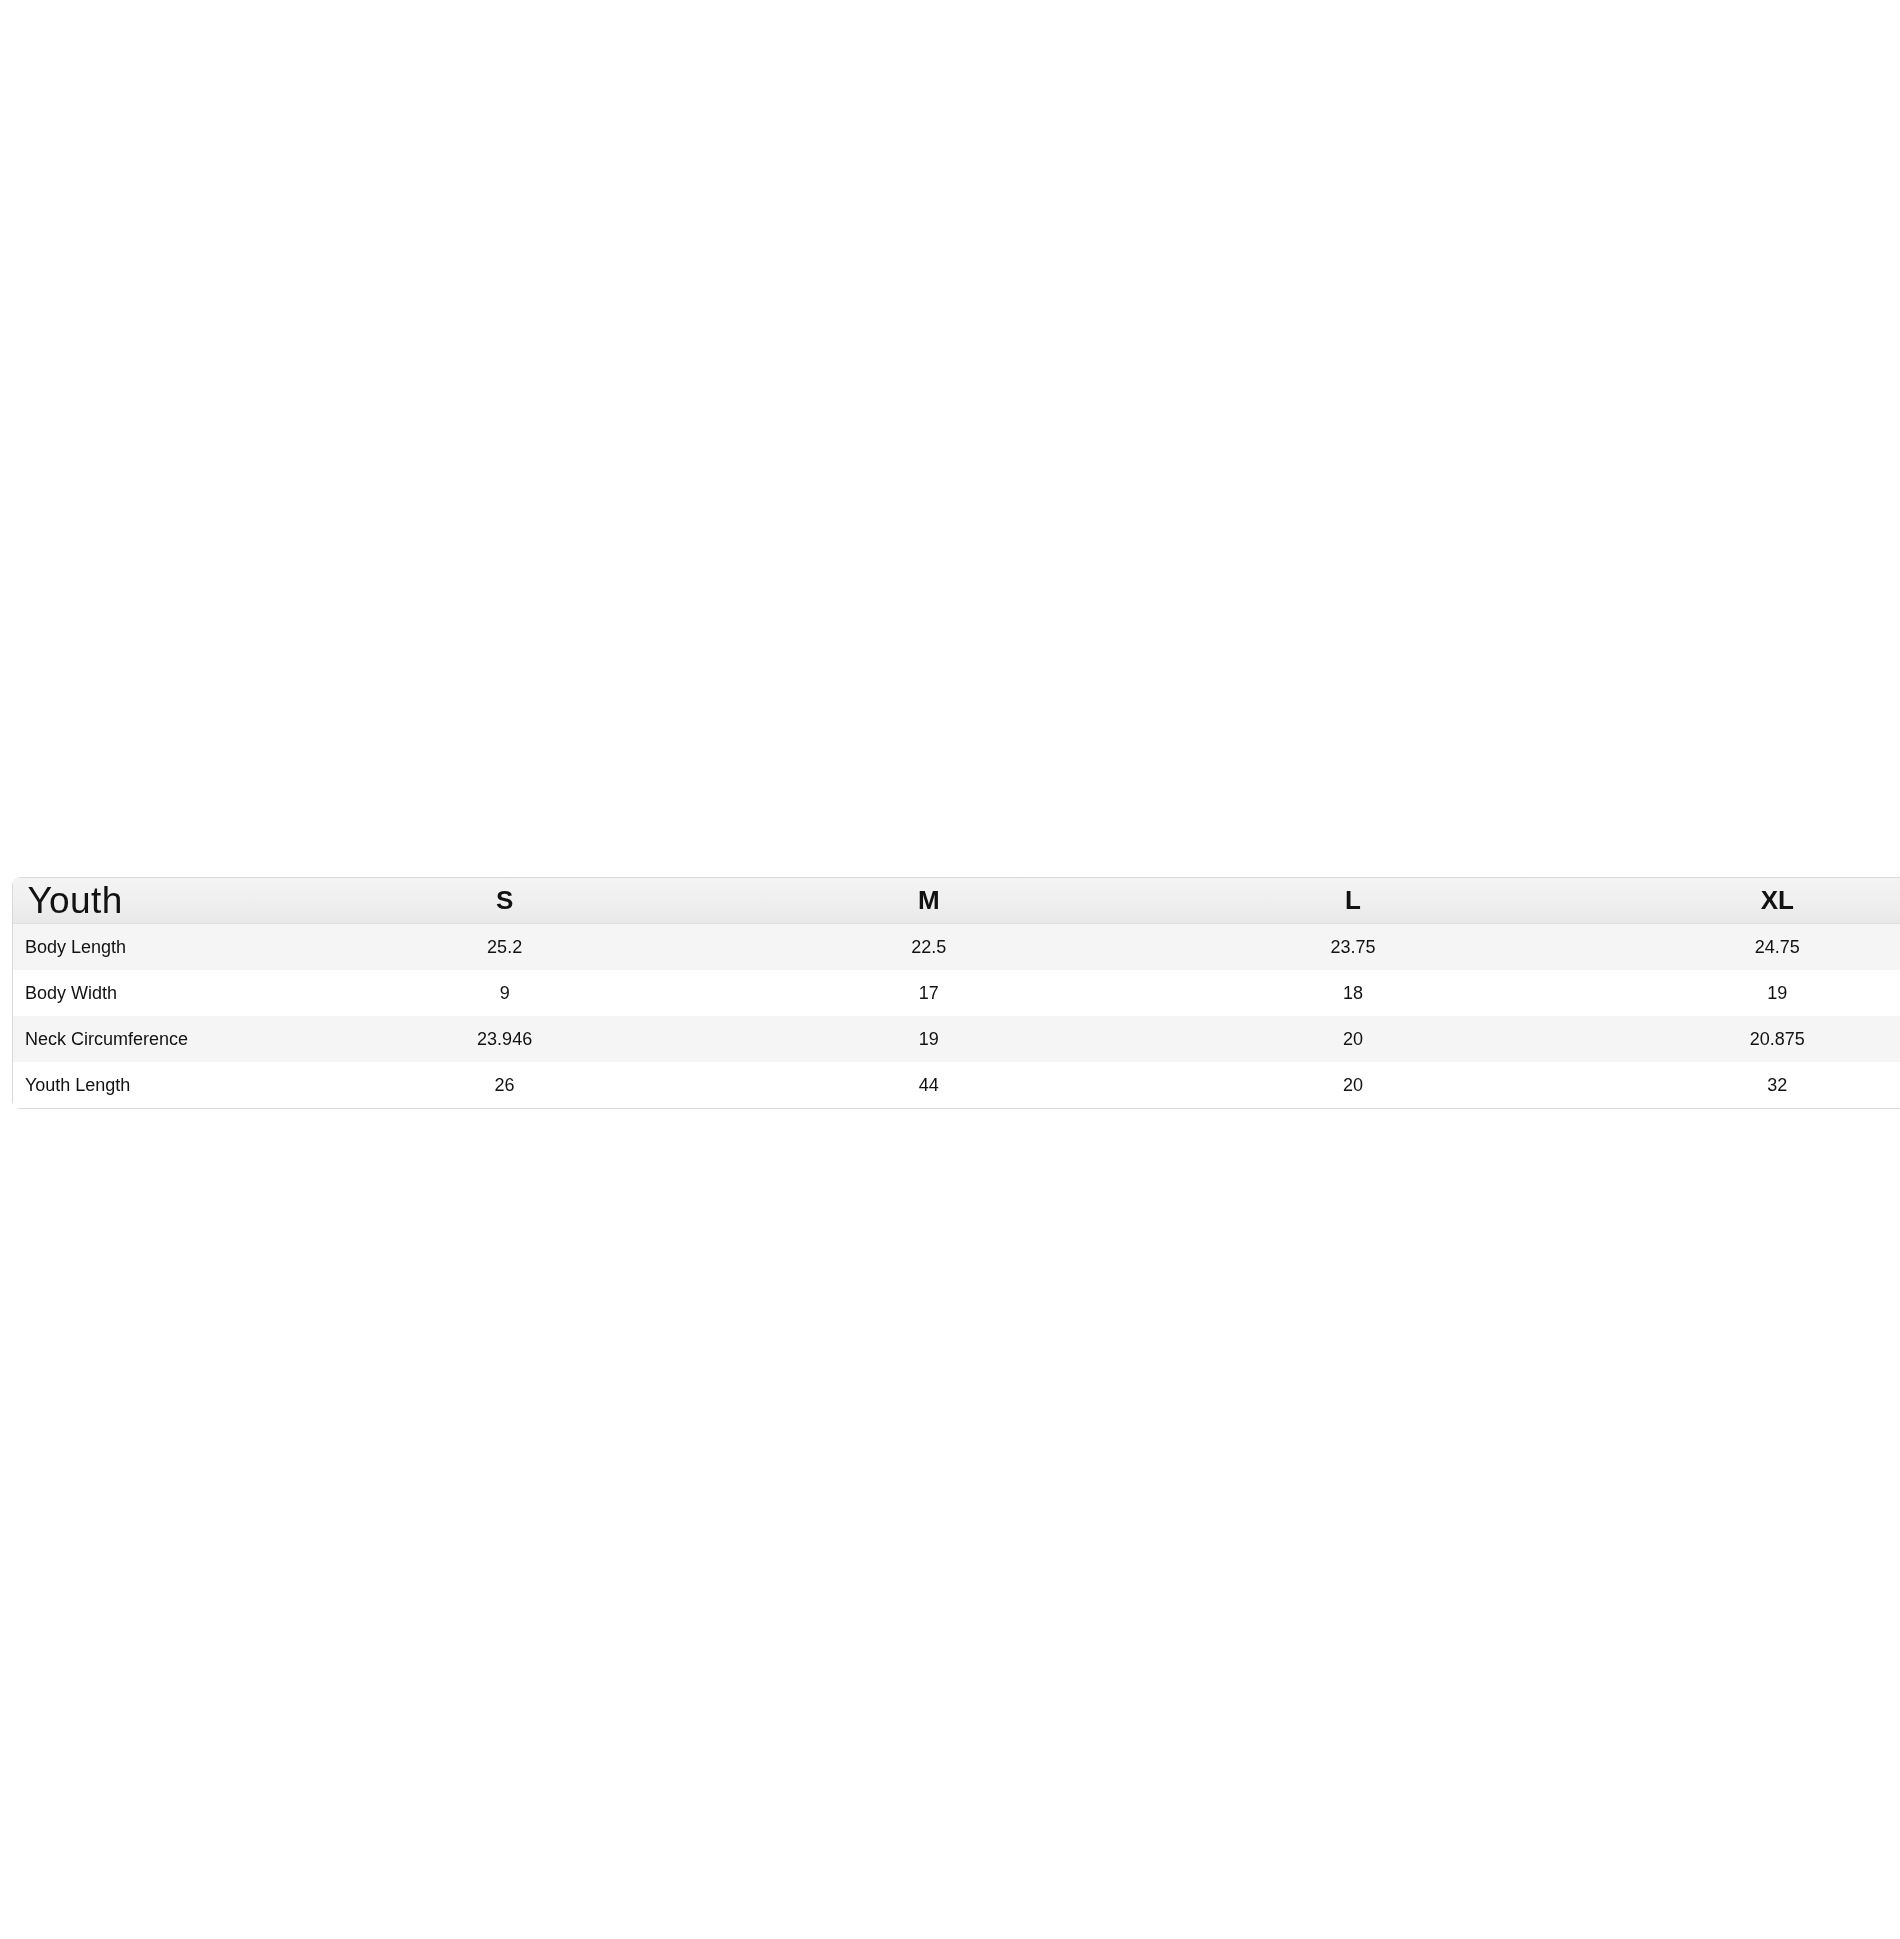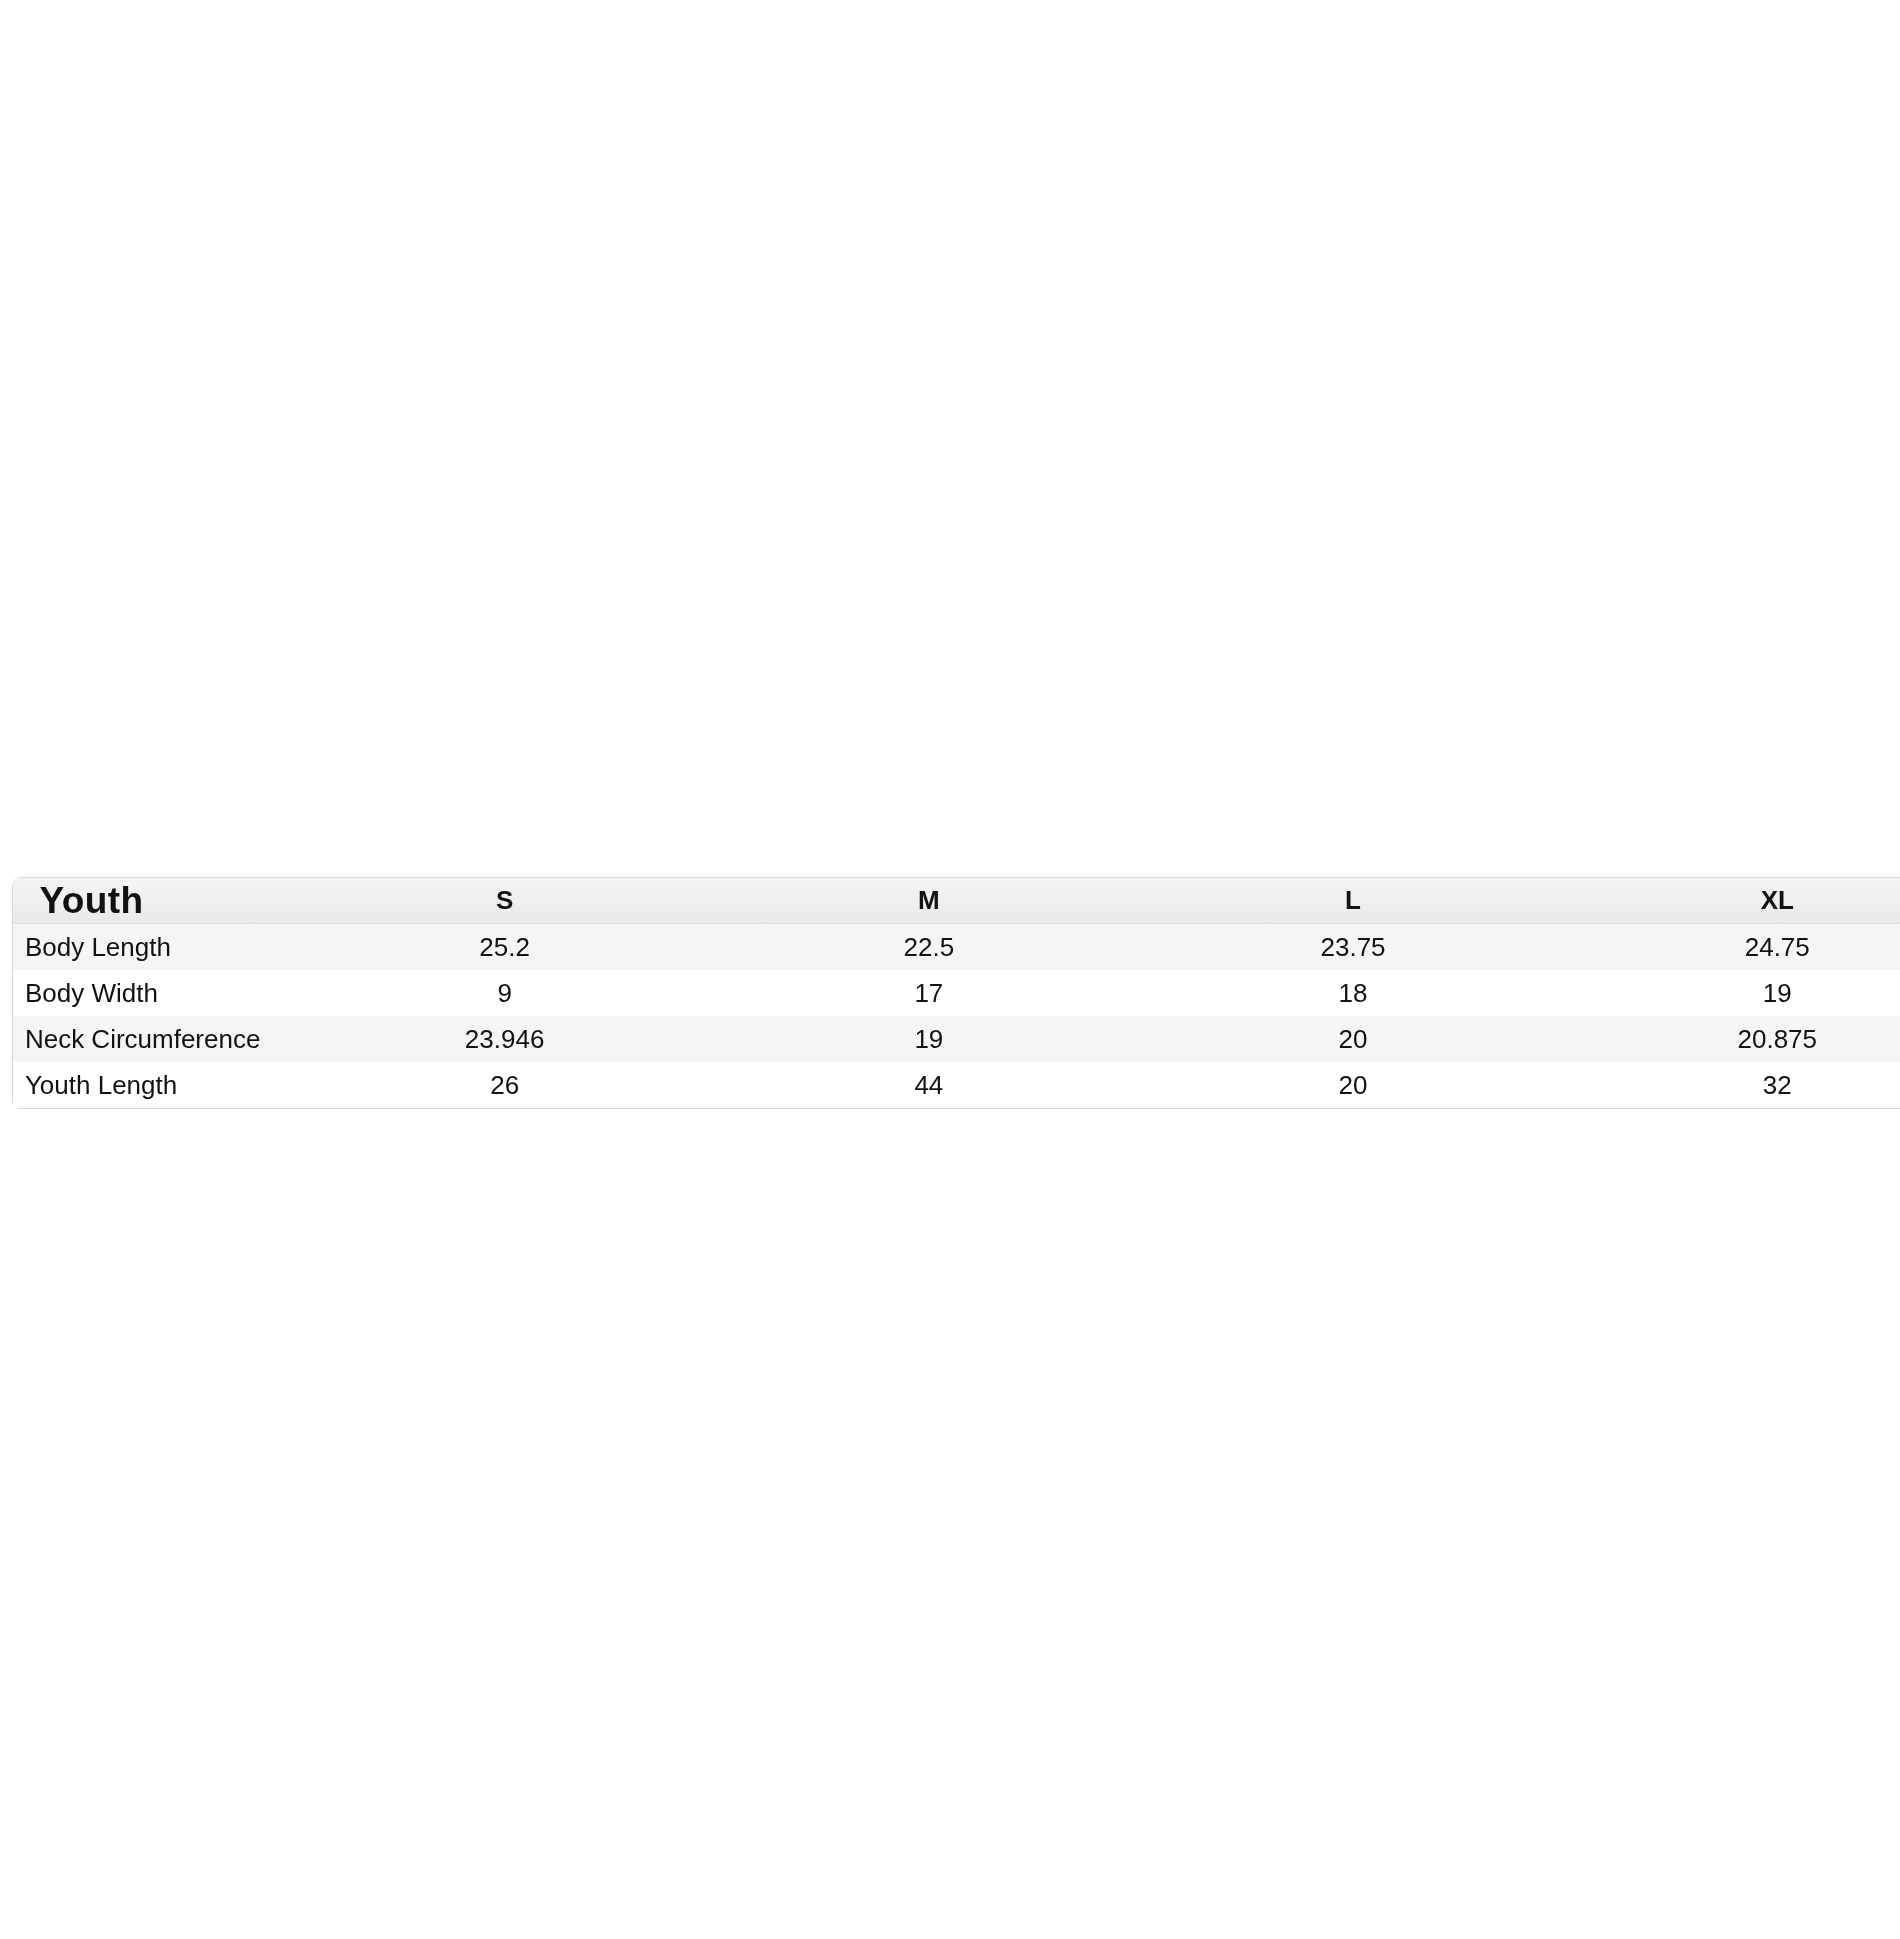--- a/index.html
+++ b/index.html
@@ -43,28 +43,28 @@
     border-bottom: 1.8px solid #dedede;
     font-size: 26px;
     font-weight: bold;
     text-align: center;
     vertical-align: middle;
     padding: 0;
     white-space: nowrap;
   }
   thead th.title-cell {
     font-size: 37px;
-    font-weight: 700;
+    font-weight: 400;
     text-align: left;
-    padding-left: 26px;
+    padding-left: 14px;
     letter-spacing: 0.4px;
   }
   tbody td {
     height: 46px;
-    font-size: 26px;
+    font-size: 18px;
     text-align: center;
     vertical-align: middle;
     padding: 0;
     white-space: nowrap;
   }
   tbody td.row-label {
     text-align: left;
     padding-left: 11.5px;
   }
   tbody tr:nth-child(odd) td { background: #f5f5f5; }

